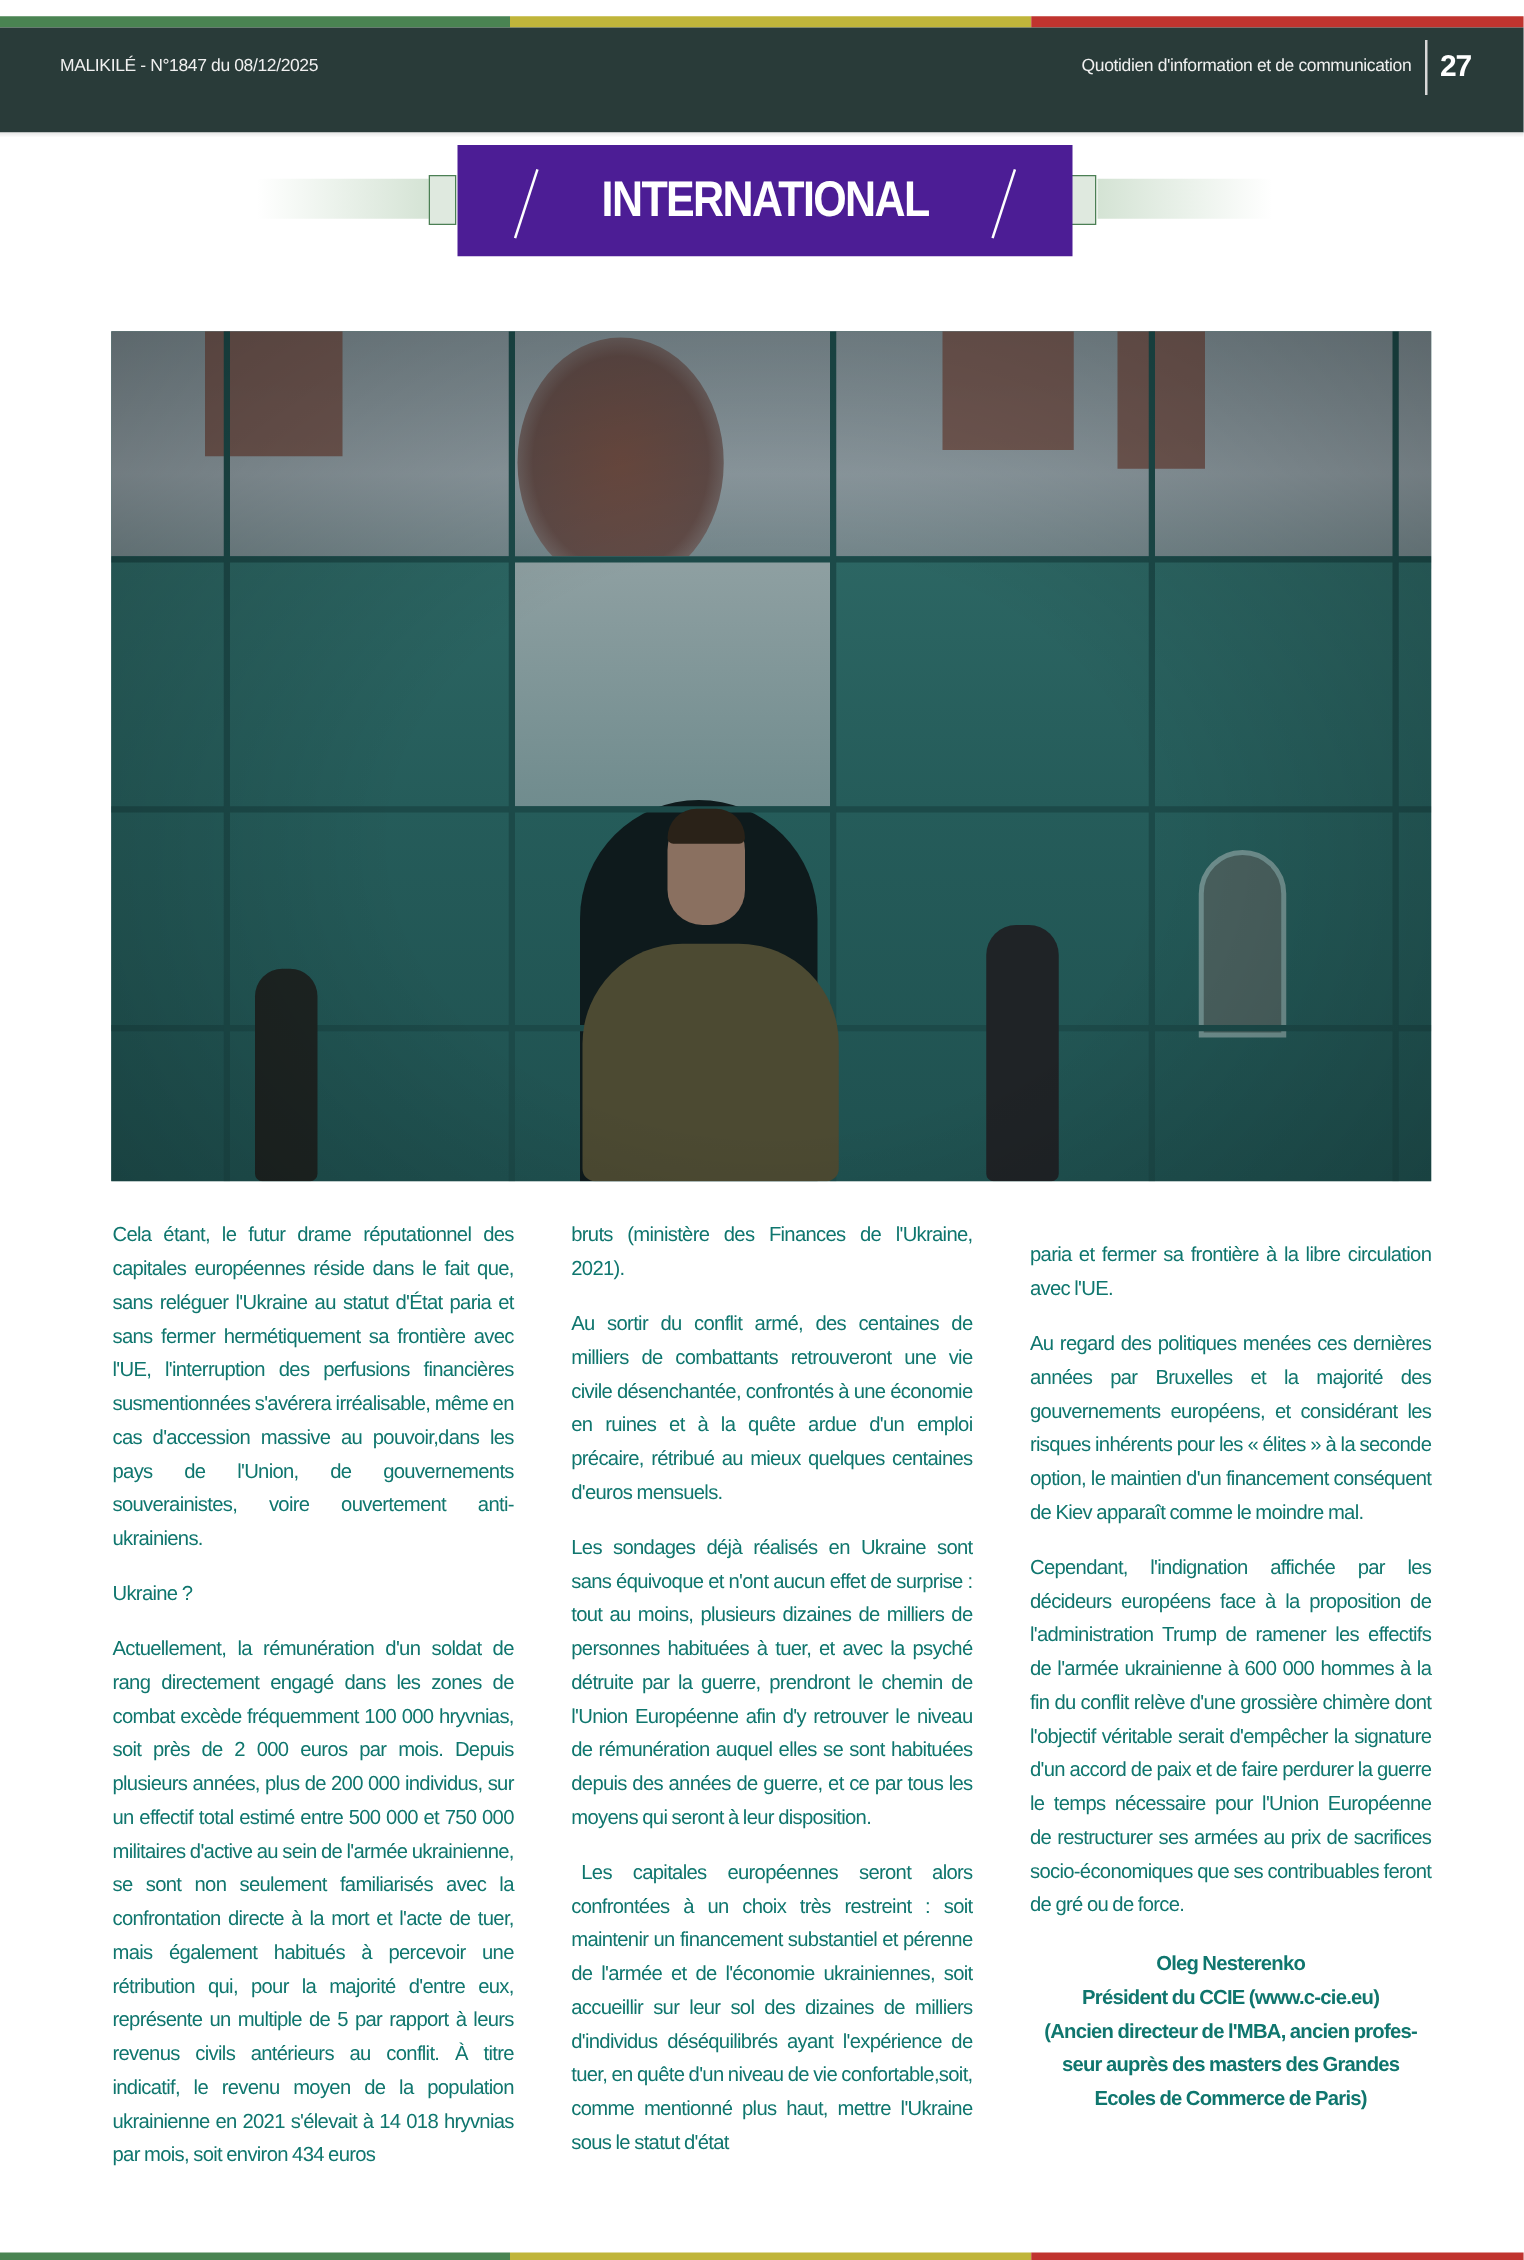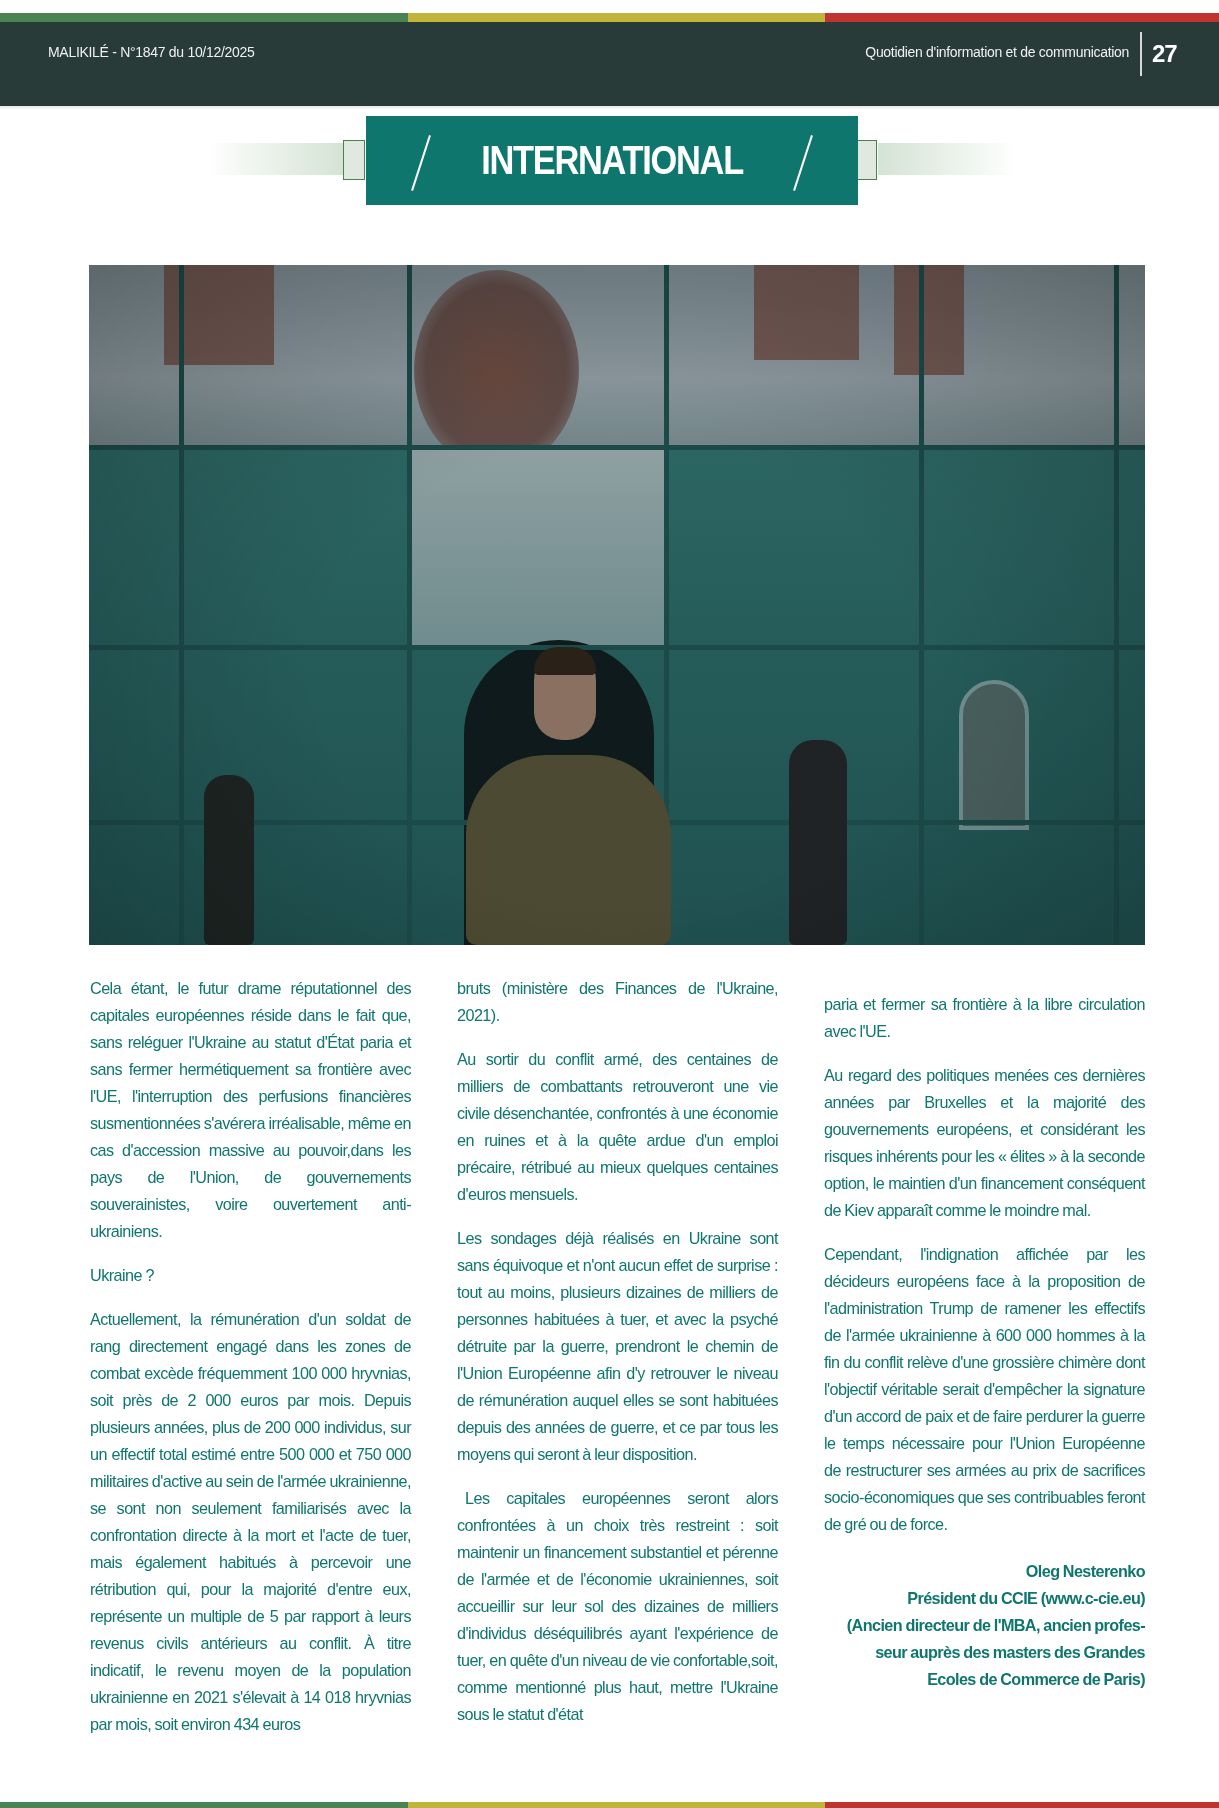--- a/index.html
+++ b/index.html
@@ -50,21 +50,21 @@
   .banner-wing.left { left: 205px; width: 140px; background: linear-gradient(90deg, rgba(220,232,220,0) 0%, #d4e3d4 100%); }
   .banner-wing.right { left: 878px; width: 140px; background: linear-gradient(90deg, #d4e3d4 0%, rgba(220,232,220,0) 100%); }
   .banner-box {
     position: absolute; top: 140px; width: 22px; height: 40px; border: 1.5px solid #4b7f54;
     background: #dfe9df; box-sizing: border-box;
   }
   .banner-box.left { left: 343px; }
   .banner-box.right { left: 855px; }
   .banner {
     position: absolute; left: 366px; top: 116px; width: 492px; height: 89px;
-    background: #0f766e; color: #ffffff;
+    background: #4c1d95; color: #ffffff;
     display: flex; align-items: center; justify-content: center;
   }
   .banner-title {
     font-size: 40px; font-weight: 700; letter-spacing: -1.5px;
     transform: scaleX(0.86); display: inline-block;
   }
   .banner-slash {
     position: absolute; top: 18px; width: 2px; height: 58px; background: #ffffff;
     transform: skewX(-18deg);
   }
@@ -114,35 +114,35 @@
   .col p { margin: 0 0 17px 0; hyphens: manual; }
   .col-1 { left: 90px; }
   .col-2 { left: 457px; }
   .col-3 { left: 824px; margin-top: 16px; }
   .indent { text-indent: 8px; }
 
   .signature {
     text-align: right; font-weight: 700; font-size: 16.2px; line-height: 27px;
     letter-spacing: -0.6px; margin-top: 20px;
   }
-  .signature div { white-space: nowrap; }
+  .signature div { white-space: nowrap; text-align: center; }
 </style>
 </head>
 <body>
 
 <div class="stripe top-stripe">
   <span class="g" style="background:#4a8452"></span>
   <span class="y" style="background:#c0b53a"></span>
   <span class="r" style="background:#c0342f"></span>
 </div>
 
 <div class="header-bar">
 </div>
 <div class="header-left">
-  <b>MALIKILÉ</b><span> - </span><span>N°1847 du 10/12/2025</span>
+  <b>MALIKILÉ</b><span> - </span><span>N°1847 du 08/12/2025</span>
 </div>
 <div class="header-right">Quotidien d'information et de communication</div>
 <div class="header-divider"></div>
 <div class="page-num">27</div>
 <div class="header-shadow"></div>
 
 <div class="banner-wing left"></div>
 <div class="banner-wing right"></div>
 <div class="banner-box left"></div>
 <div class="banner-box right"></div>

